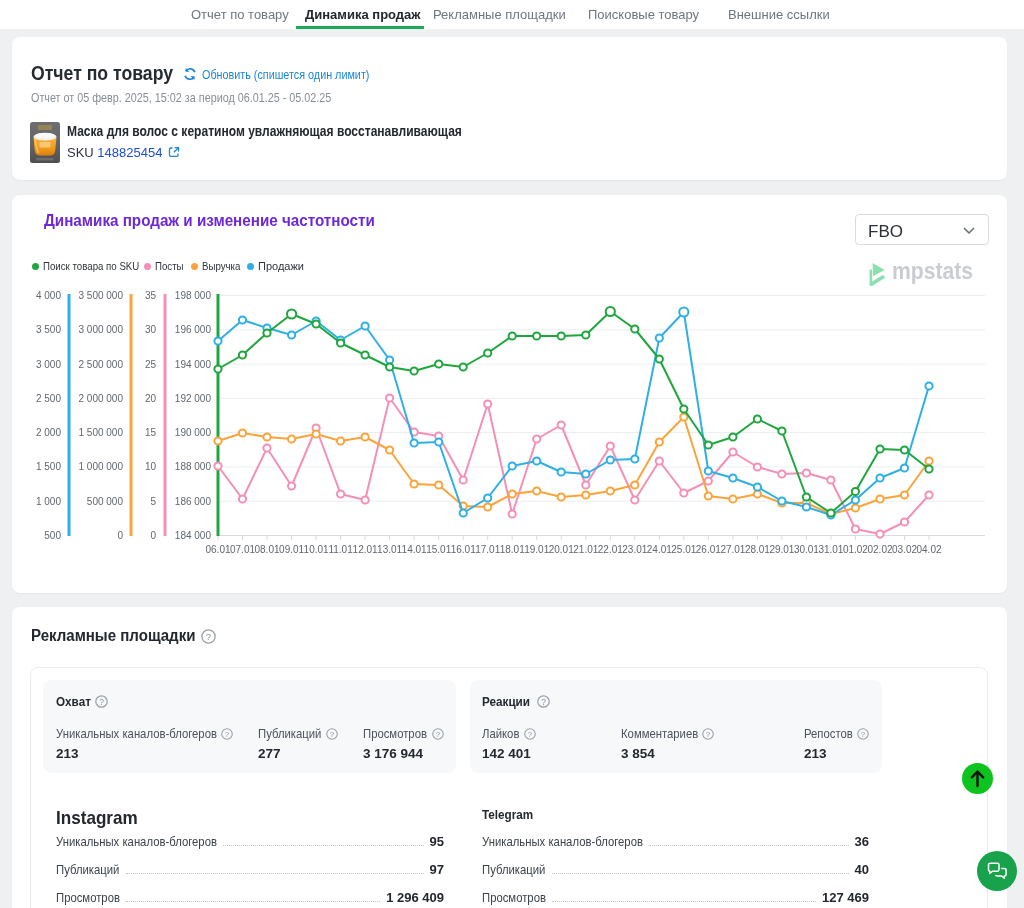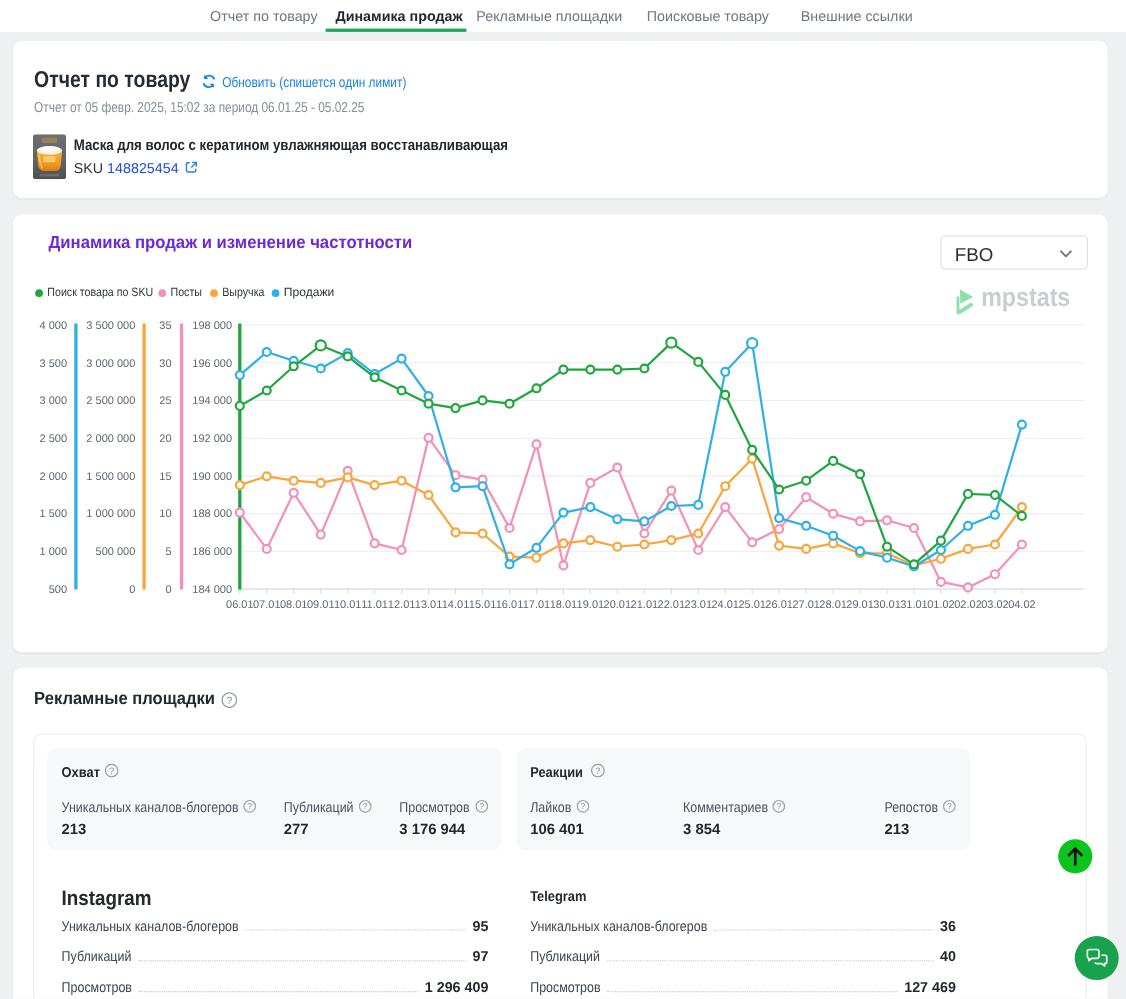--- a/index.html
+++ b/index.html
@@ -376,21 +376,21 @@
     </div>
 
     <div class="abs" style="left:439px;top:12px;width:412px;height:93px;background:#f7f8fa;border-radius:8px;">
       <div class="abs" style="left:12px;top:14px;font-size:13px;font-weight:bold;color:#23282e;"><span class="sq" style="transform:scaleX(0.9);">Реакции</span></div>
       <div class="abs" style="left:67px;top:14px;"><svg width="13" height="13" viewBox="0 0 13 13">
             <circle cx="6.5" cy="6.5" r="5.7" fill="none" stroke="#9aa1a8" stroke-width="1.2"></circle>
             <text x="6.5" y="9.6" font-size="8.5" fill="#8b9298" text-anchor="middle" font-family="Liberation Sans">?</text>
           </svg></div>
       <div class="abs" style="left:12px;top:46px;">
         <div class="statlbl"><span class="sq" style="transform:scaleX(0.87);">Лайков</span></div>
-        <div class="statval">106 401</div>
+        <div class="statval">142 401</div>
       </div>
       <div class="abs" style="left:54px;top:46px;"><svg width="12" height="12" viewBox="0 0 13 13">
             <circle cx="6.5" cy="6.5" r="5.7" fill="none" stroke="#9aa1a8" stroke-width="1.2"></circle>
             <text x="6.5" y="9.6" font-size="8.5" fill="#8b9298" text-anchor="middle" font-family="Liberation Sans">?</text>
           </svg></div>
       <div class="abs" style="left:151px;top:46px;">
         <div class="statlbl"><span class="sq" style="transform:scaleX(0.87);">Комментариев</span></div>
         <div class="statval">3 854</div>
       </div>
       <div class="abs" style="left:232px;top:46px;"><svg width="12" height="12" viewBox="0 0 13 13">

